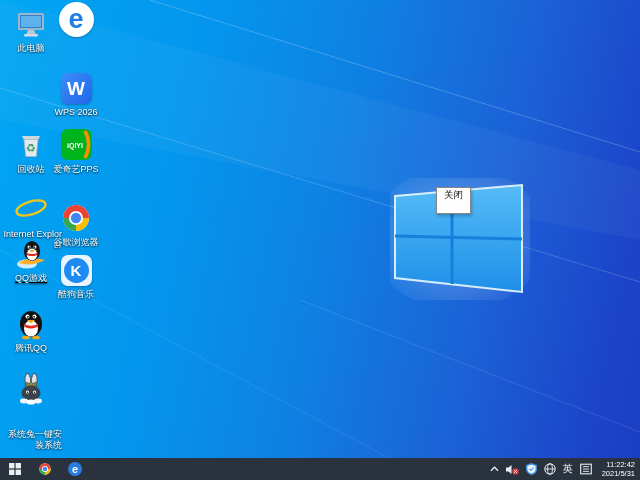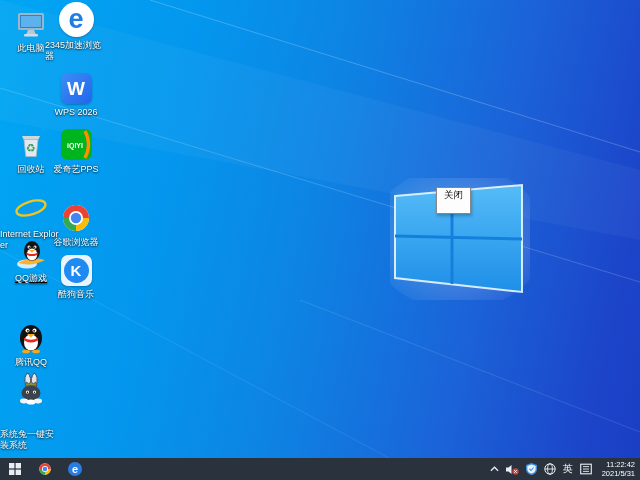--- a/index.html
+++ b/index.html
@@ -20,31 +20,31 @@
   .tooltip{
     position:absolute;left:436px;top:187px;
     background:#fdfdfd;border:1px solid #888;
     padding:1px 7px 11px 7px;font-size:9.5px;color:#111;
     box-shadow:1px 2px 3px rgba(0,0,0,.25);white-space:nowrap;
   }
   
   .di{position:absolute;width:62px;display:flex;flex-direction:column;align-items:center;}
   .di .ic{height:34px;display:flex;align-items:flex-end;justify-content:center;}
   .di .lbl{
-    margin-top:3px;font-size:9px;line-height:11px;color:#fff;text-align:left;
+    margin-top:3px;font-size:9px;line-height:11px;color:#fff;text-align:right;
     text-shadow:0 1px 2px rgba(0,0,0,.7),0 0 2px rgba(0,0,0,.45);
     word-break:break-all;
   }
   .c1{left:0px;} .c2{left:45px;}
   .r1c1{top:6px;} .r1c2{top:3px;}
   .r2c1{top:66px;} .r2c2{top:70px;}
   .r3c1{top:127px;} .r3c2{top:127px;}
   .r4c1{top:192px;} .r4c2{top:200px;}
   .r5c1{top:236px;text-decoration:underline;} .r5c2{top:252px;}
-  .r6c1{top:320px;}
+  .r6c1{top:306px;}
   .r7c1{top:372px;gap:20px;}
   
   .tile{display:flex;align-items:center;justify-content:center;font-weight:bold;}
   .i2345{width:35px;height:35px;border-radius:50%;background:#fff;color:#1f7de6;font-size:27px;box-shadow:0 1px 2px rgba(0,0,0,.25);}
   .iwps{width:31px;height:31px;border-radius:7px;background:linear-gradient(135deg,#3e8df8,#1f66ea);color:#fff;font-size:19px;box-shadow:0 1px 2px rgba(0,0,0,.25);}
   .ikugou{width:31px;height:31px;border-radius:7px;background:#eaf4ff;box-shadow:0 1px 2px rgba(0,0,0,.25);}
   .ikugou .kring{width:25px;height:25px;border-radius:50%;background:#1f8bf2;color:#fff;font-size:15px;display:flex;align-items:center;justify-content:center;font-weight:bold;}
   
   .taskbar{
     position:absolute;left:0;bottom:0;width:640px;height:22px;
@@ -175,21 +175,20 @@
         <ellipse cx="24" cy="29" rx="4" ry="2.4" fill="#f2f5f8"></ellipse>
       </svg>
     </div>
     <div class="lbl">系统兔一键安装系统</div>
   </div>
 
   <div class="di c2 r1c2">
     <div class="ic">
       <div class="tile i2345">e</div>
     </div>
-    <div class="lbl">2345加速浏览器</div>
   </div>
 
   <div class="di c2 r2c2">
     <div class="ic">
       <div class="tile iwps">W</div>
     </div>
     <div class="lbl">WPS 2026</div>
   </div>
 
   <div class="di c2 r3c2">

